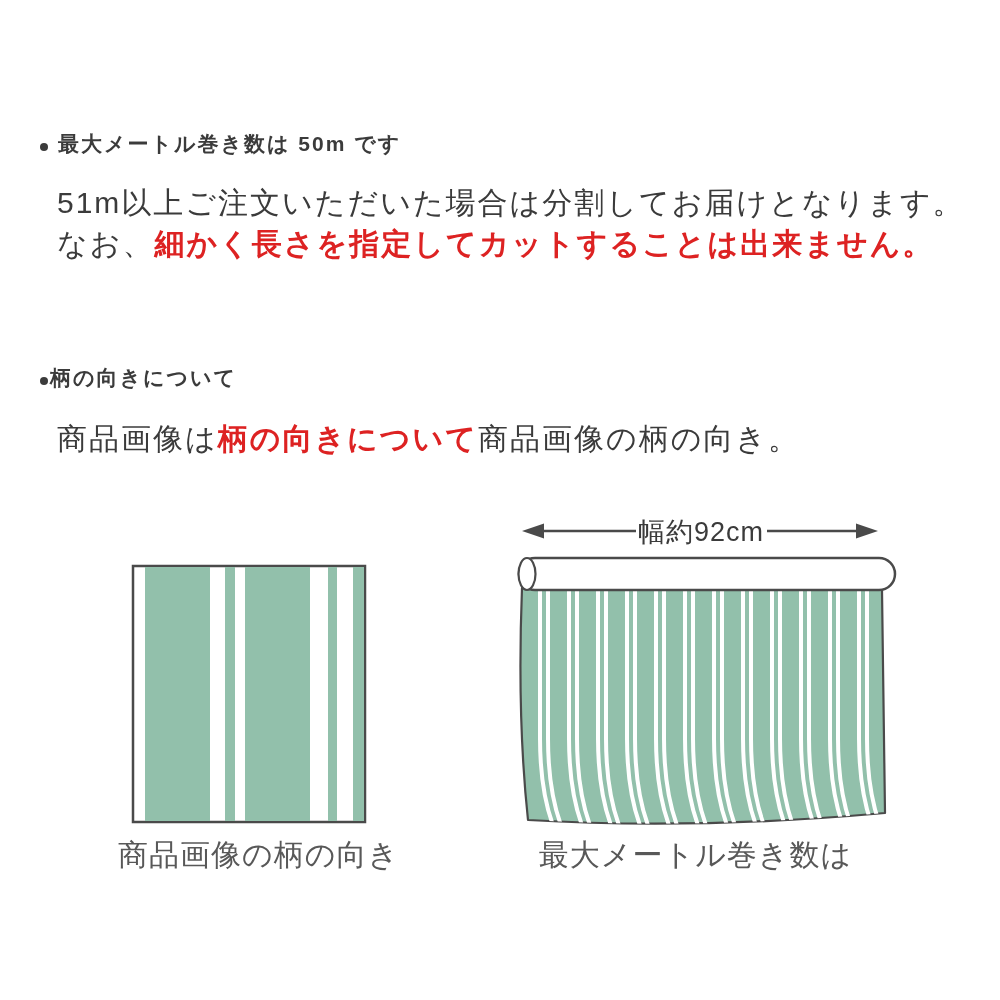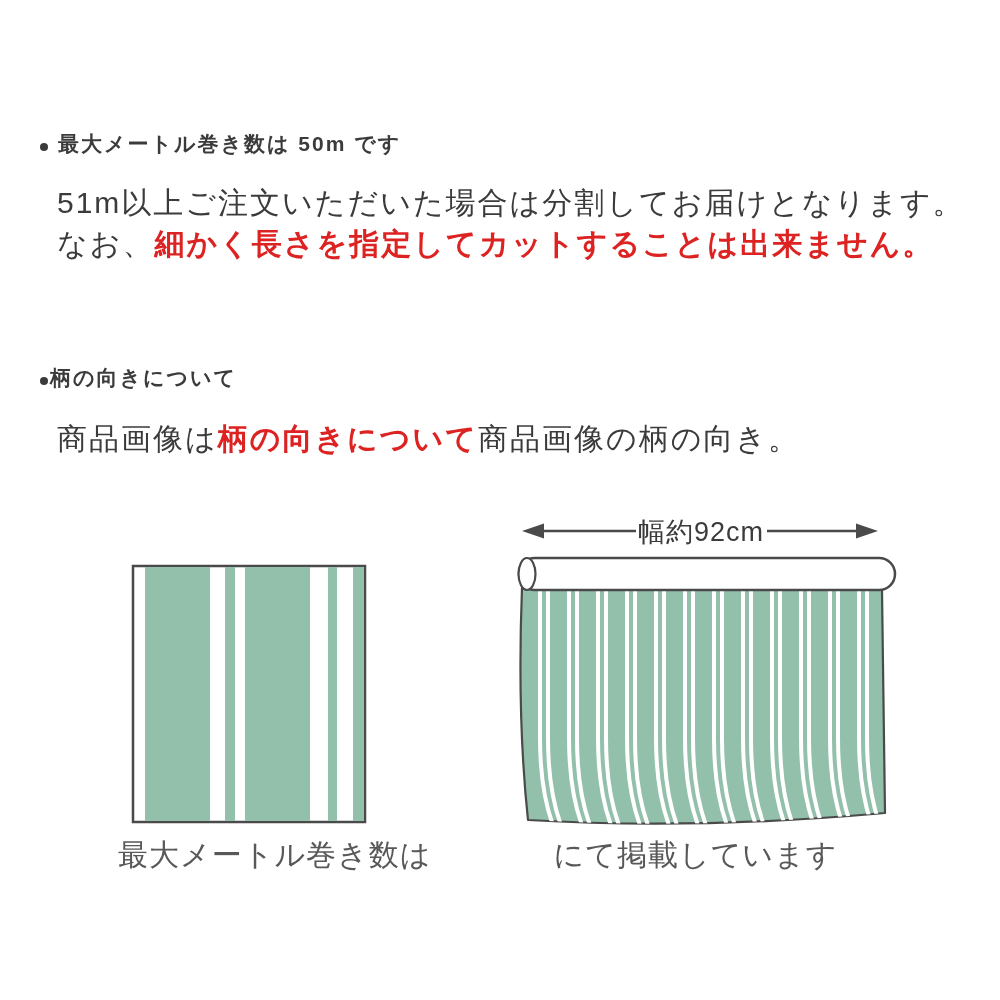--- a/index.html
+++ b/index.html
@@ -124,15 +124,15 @@
       <path d="M 393 86 L 393 238 Q 393 292 407 328" class="pin"></path>
       <path d="M 401 86 L 401 238 Q 401 292 415 328" class="pin"></path>
     </g>
 
   <g>
     <rect x="24" y="58" width="376" height="32" rx="16" ry="16" fill="#ffffff" stroke="var(--outline)" stroke-width="2.5"></rect>
     <ellipse cx="32" cy="74" rx="8.5" ry="16" fill="#ffffff" stroke="var(--outline)" stroke-width="2.2"></ellipse>
   </g>
 </svg>
 
-<div class="abs caption" style="left:118px; top:835px; width:280px;">最大メートル巻き数は</div>
+<div class="abs caption" style="left:118px; top:835px; width:280px;">商品画像の柄の向き</div>
 
-<div class="abs caption" style="left:528px; top:835px; width:335px;">にて掲載しています</div>
+<div class="abs caption" style="left:528px; top:835px; width:335px;">最大メートル巻き数は</div>
 
 </body></html>

